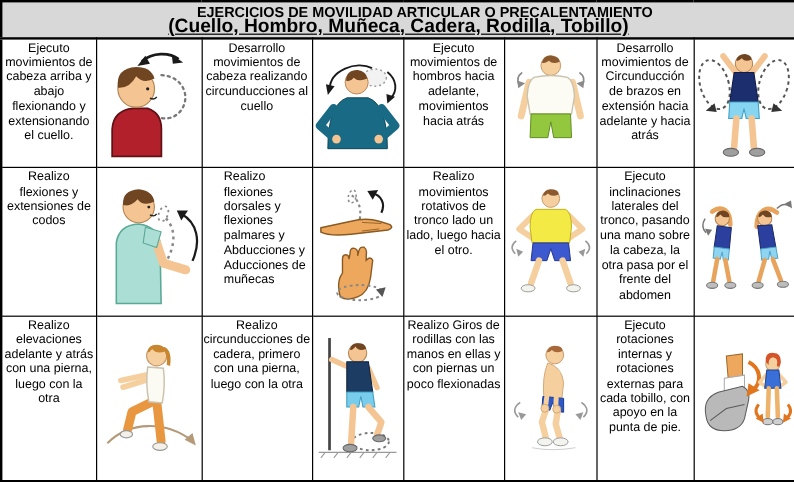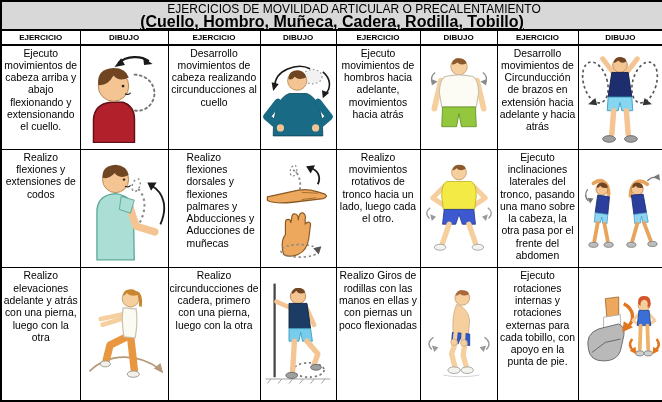--- a/index.html
+++ b/index.html
@@ -2,21 +2,21 @@
 <html><head>
 <meta charset="utf-8">
 <style>
   html,body { margin:0; padding:0; background:#fff; }
   body { width:662px; font-family:"Liberation Sans", sans-serif; color:#000; }
   table.doc { width:662px; height:402px; border-collapse:collapse; table-layout:fixed;
               border:2px solid #000; background:#fff; }
   td, th { border:1px solid #000; vertical-align:top; overflow:hidden; padding:0; }
   tr.title-row td { background:#d8d8d8; text-align:center; vertical-align:middle;
                     border-bottom:2px solid #000; padding:1px 0; }
-  .title-main { font-weight:normal; font-size:12px; line-height:13px;padding-left:44px; }
+  .title-main { font-weight:bold; font-size:12px; line-height:13px;padding-left:44px; }
   .title-sub  { font-weight:bold; font-size:16px; line-height:12px;text-decoration:underline; }
   tr.head-row th { font-size:8px; font-weight:bold; text-align:center; vertical-align:middle;
                    background:#fff; border-bottom:2px solid #000; }
   td.ex { font-size:10.4px; line-height:1.18; text-align:center; padding:2px 1px 0 1px; }
   td.ex.left { text-align:left; padding-left:18px; }
   td.draw { vertical-align:middle; text-align:center; }
   td.draw svg { display:block; margin:0 auto; }
   .dash { fill:none; stroke:#777; stroke-width:2; stroke-dasharray:2,3.5; stroke-linecap:round; }
   tr.r1 { height:103px;margin-left:32px; } tr.r2 { height:104px; } tr.r3 { height:131px; }
   tr.title-row { height:29px; } tr.head-row { height:14px; }
@@ -37,30 +37,20 @@
   </colgroup>
 
   <tbody>
       <tr class="title-row">
     <td colspan="8">
       <div class="title-main">EJERCICIOS DE MOVILIDAD ARTICULAR O PRECALENTAMIENTO</div>
       <div class="title-sub">(Cuello, Hombro, Muñeca, Cadera, Rodilla, Tobillo)</div>
     </td>
   </tr>
 
-  <tr class="head-row">
-    <th>EJERCICIO</th>
-    <th>DIBUJO</th>
-    <th>EJERCICIO</th>
-    <th>DIBUJO</th>
-    <th>EJERCICIO</th>
-    <th>DIBUJO</th>
-    <th>EJERCICIO</th>
-    <th>DIBUJO</th>
-  </tr>
 
   <tr class="r1">
     <td class="ex">Ejecuto movimientos de cabeza arriba y abajo flexionando y extensionando el cuello.</td>
     <td class="draw">
       <svg viewBox="0 0 88 100" width="84" height="97">
         <path class="dash" d="M55,26 C74,27 81,45 72,57 C65,66 52,66 47,58"></path>
         <path d="M38,14 C47,6 62,6 70,12" fill="none" stroke="#1a1a1a" stroke-width="2.4"></path>
         <polygon points="34,18 41,9 45,16" fill="#1a1a1a"></polygon>
         <polygon points="74,15 64,8 65,16" fill="#1a1a1a"></polygon>
         <path d="M12,97 L12,73 Q13,57 30,55 L43,55 Q55,59 55,73 L55,97 Z" fill="#b2202c" stroke="#601016" stroke-width="1.5"></path>
@@ -147,21 +137,21 @@
         <ellipse cx="35" cy="15" rx="3.5" ry="6" fill="none" stroke="#888" stroke-width="1.4" stroke-dasharray="2,2.5" transform="rotate(14 35 15)"></ellipse>
         <path d="M62,30 C66,22 62,14 54,12" fill="none" stroke="#1a1a1a" stroke-width="2"></path>
         <polygon points="49,10 59,9 54,18" fill="#1a1a1a"></polygon>
         <path d="M6,44 L34,38 Q48,34 60,38 L70,41 Q74,44 68,46 L34,50 Q14,52 6,48 Z" fill="#eda85e" stroke="#8a5a22" stroke-width="1.4"></path>
         <path d="M44,39 L62,40 M44,47 L60,45" stroke="#8a5a22" stroke-width="0.8" fill="none"></path>
         <path d="M24,108 Q20,94 26,86 L26,73 Q26,69 29,69 Q32,69 32,73 L33,68 Q33,62 37,63 Q41,64 40,70 L41,66 Q42,61 46,62 Q49,64 48,69 L48,74 Q52,70 54,74 L52,90 Q50,104 40,108 Q30,112 24,108Z" fill="#eda85e" stroke="#8a5a22" stroke-width="1.3"></path>
         <ellipse cx="42" cy="104" rx="21" ry="7" fill="none" stroke="#888" stroke-width="1.8" stroke-dasharray="2.5,3"></ellipse>
         <polygon points="66,99 63,108 57,101" fill="#555"></polygon>
       </svg>
     </td>
-    <td class="ex">Realizo movimientos rotativos de tronco hacia un lado, luego cada el otro.</td>
+    <td class="ex">Realizo movimientos rotativos de tronco lado un lado, luego hacia el otro.</td>
     <td class="draw">
       <svg viewBox="0 0 90 115" width="74" height="112">
         <path d="M10,56 q-8,6 -1,13" fill="none" stroke="#999" stroke-width="1.6"></path>
         <polygon points="12,72 10,64 17,67" fill="#999"></polygon>
         <path d="M80,56 q8,6 1,13" fill="none" stroke="#999" stroke-width="1.6"></path>
         <polygon points="78,72 80,64 73,67" fill="#999"></polygon>
         <circle cx="45" cy="13" r="9" fill="#f6cf9f" stroke="#c79a6b"></circle>
         <path d="M37,10 Q39,3 46,4 Q53,4 53,9 Q46,12 42,8 Q39,11 37,10Z" fill="#8a5a2e"></path>
         <path d="M27,30 L13,44 L28,54" fill="none" stroke="#f6cf9f" stroke-width="6" stroke-linecap="round" stroke-linejoin="round"></path>
         <path d="M63,30 L77,44 L62,54" fill="none" stroke="#f6cf9f" stroke-width="6" stroke-linecap="round" stroke-linejoin="round"></path>

